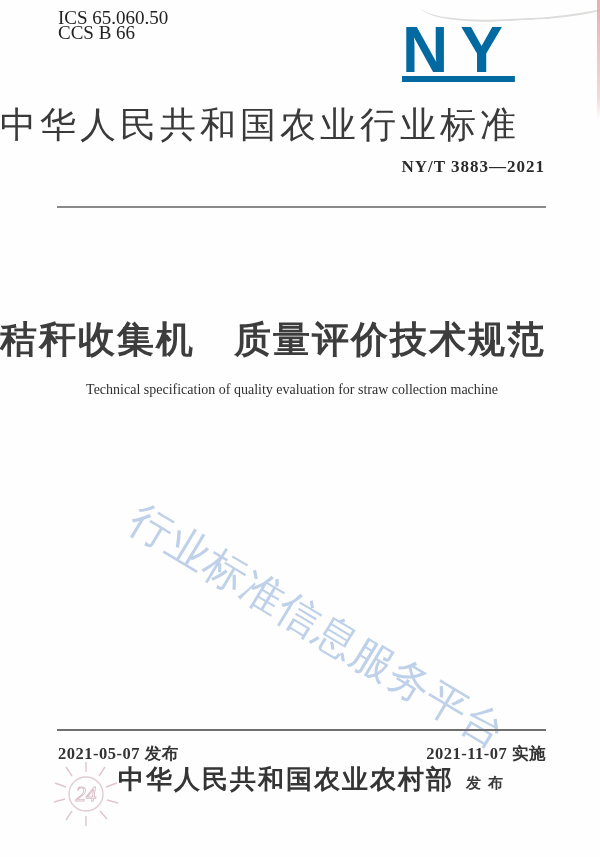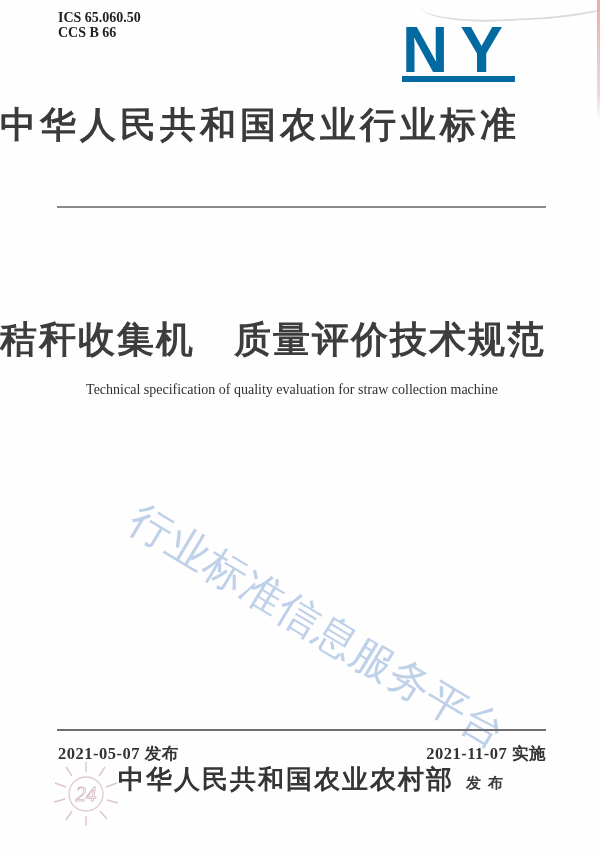--- a/index.html
+++ b/index.html
@@ -30,31 +30,31 @@
   }
   .scan-edge{
     position:absolute;top:0;right:0;width:3px;height:120px;
     background:linear-gradient(#e59a9a,#f3cdcd 80%,transparent);
     opacity:.8;
   }
 
   .ics-block{
     position:absolute;left:58px;top:10px;
     font-family:"Liberation Serif","DejaVu Serif",serif;
-    font-weight:bold;font-size:14px;line-height:15px;color:#222;
+    font-weight:normal;font-size:19px;line-height:15px;color:#222;
   }
   .logo{
     position:absolute;left:402px;top:14px;
     font-family:"Liberation Sans","DejaVu Sans",sans-serif;
     font-weight:bold;font-size:64px;line-height:72px;
     letter-spacing:12px;color:#0369a1;text-decoration:underline;
   }
   .std-type{
-    position:absolute;left:0;top:101px;width:504px;
-    text-align:right;font-weight:bold;font-size:36px;
+    position:absolute;left:0;top:101px;width:600px;
+    text-align:left;font-weight:normal;font-size:36px;
     letter-spacing:4px;color:#3a3a3a;white-space:nowrap;
   }
   .std-number{
     position:absolute;right:55px;top:157px;
     font-weight:bold;font-size:17px;color:#2a2a2a;letter-spacing:1px;
   }
   .rule-top{
     position:absolute;left:57px;top:206px;width:489px;height:2px;
     background:var(--rule);
   }
@@ -114,20 +114,21 @@
 
   <div class="ics-block">
     <div>ICS 65.060.50</div>
     <div>CCS B 66</div>
   </div>
 
   <div class="logo">NY</div>
 
   <div class="std-type">中华人民共和国农业行业标准</div>
 
+  <div class="std-number">NY/T 3883—2021</div>
 
   <div class="rule-top"></div>
 
   <div class="title-cn">秸秆收集机　质量评价技术规范</div>
   <div class="title-en">Technical specification of quality evaluation for straw collection machine</div>
 
   <div class="watermark">行业标准信息服务平台</div>
 
   <div class="dates-row">
     <div class="date-item">

